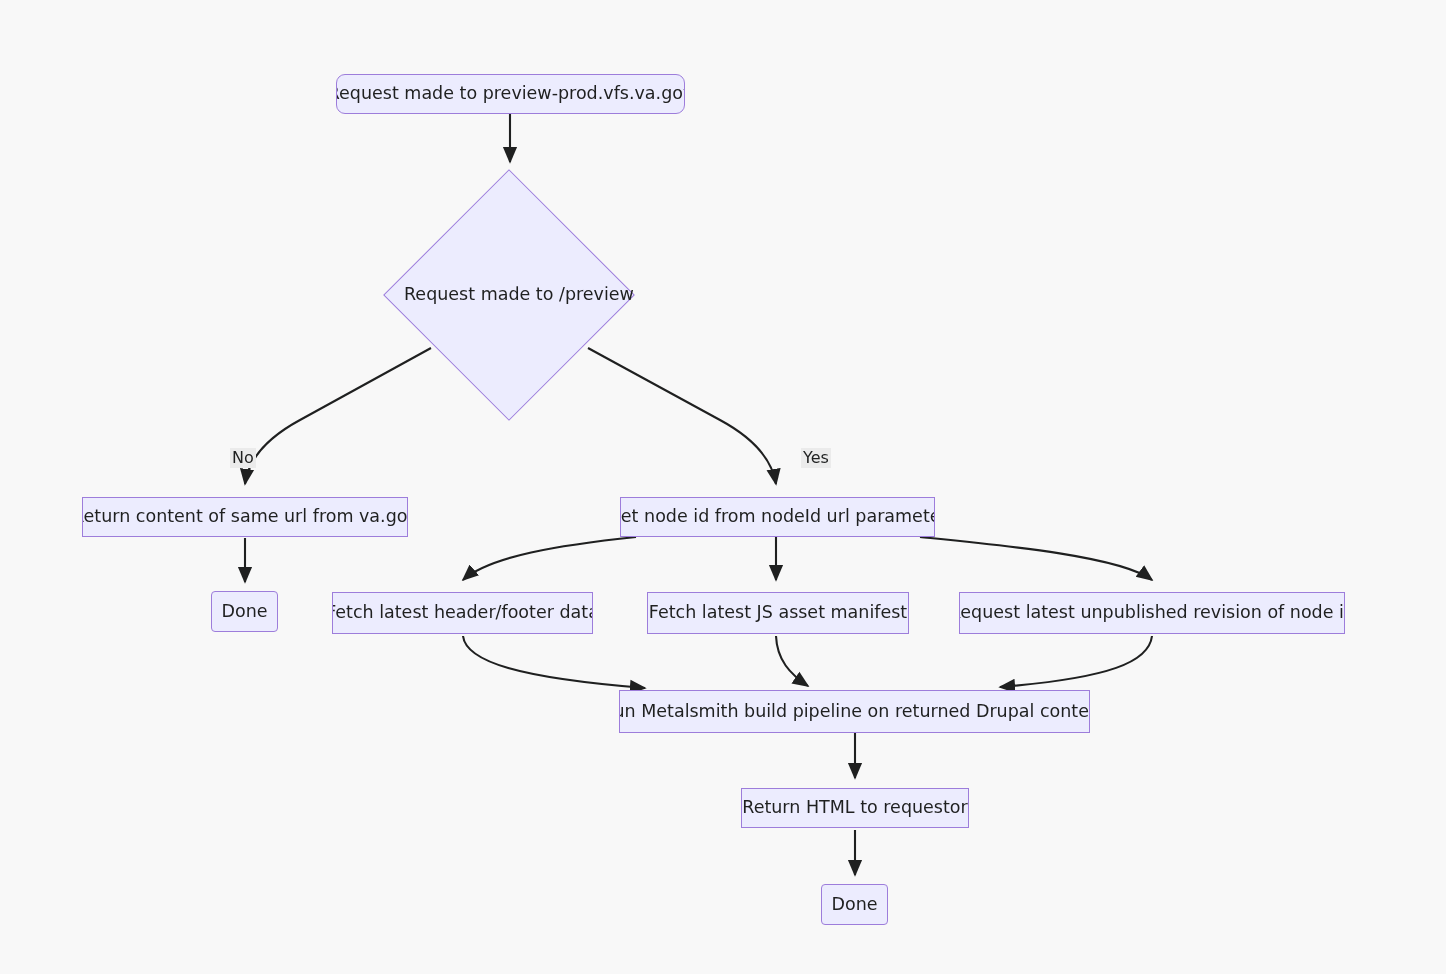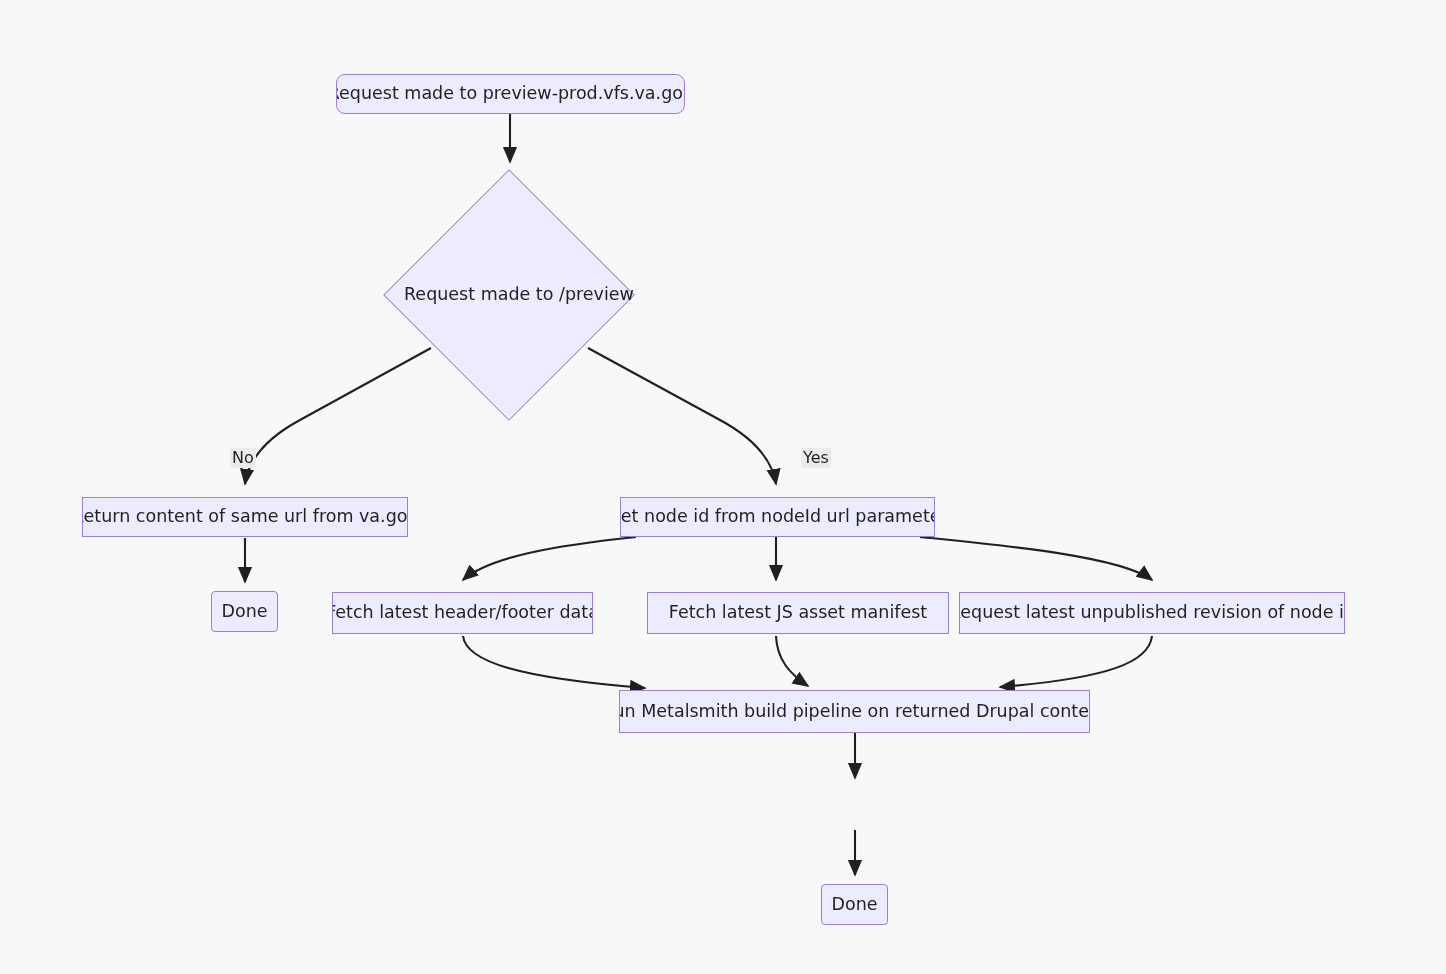--- a/index.html
+++ b/index.html
@@ -163,30 +163,33 @@
   </div>
 
   <div class="node rect" style="left:620px; top:497px; width:315px; height:40px;">
     <span class="node-label">Get node id from nodeId url parameter</span>
   </div>
 
   <div class="node rect" style="left:332px; top:592px; width:261px; height:42px;">
     <span class="node-label">Fetch latest header/footer data</span>
   </div>
 
-  <div class="node rect" style="left:647px; top:592px; width:302px; height:42px;">
+  <div class="node rect" style="left:647px; top:592px; width:262px; height:42px;">
     <span class="node-label">Fetch latest JS asset manifest</span>
   </div>
 
   <div class="node rect" style="left:959px; top:592px; width:386px; height:42px;">
     <span class="node-label">Request latest unpublished revision of node id</span>
   </div>
 
   <div class="node rect" style="left:619px; top:690px; width:471px; height:43px;">
     <span class="node-label">Run Metalsmith build pipeline on returned Drupal content</span>
   </div>
 
+  <div class="node rect" style="left:741px; top:788px; width:228px; height:40px;">
+    <span class="node-label">Return HTML to requestor</span>
+  </div>
 
   <div class="node stadium" style="left:821px; top:884px; width:67px; height:41px;">
     <span class="node-label">Done</span>
   </div>
 
 </div>
 
 </body></html>

